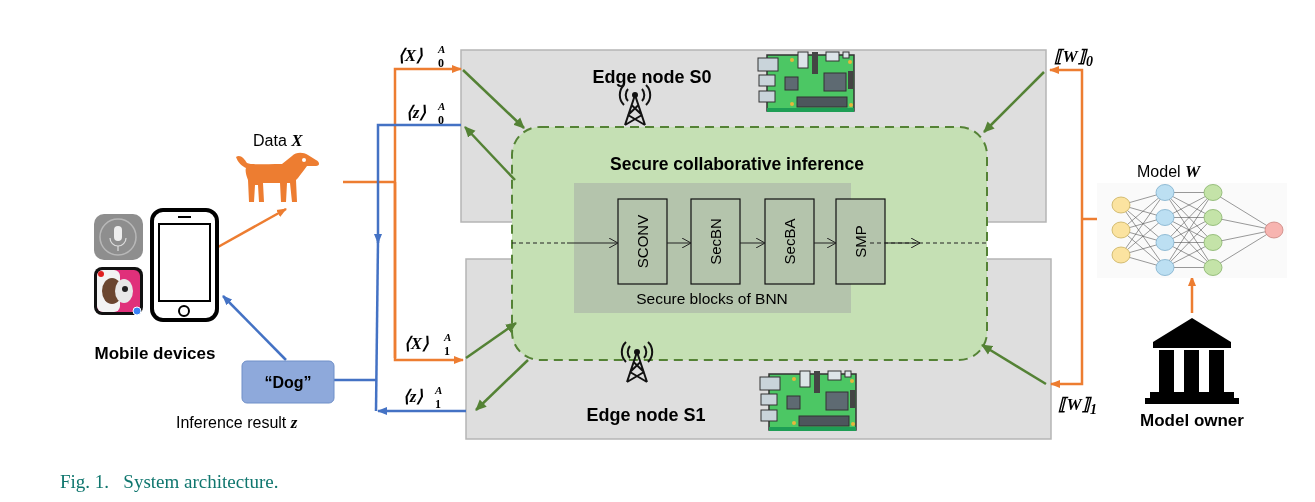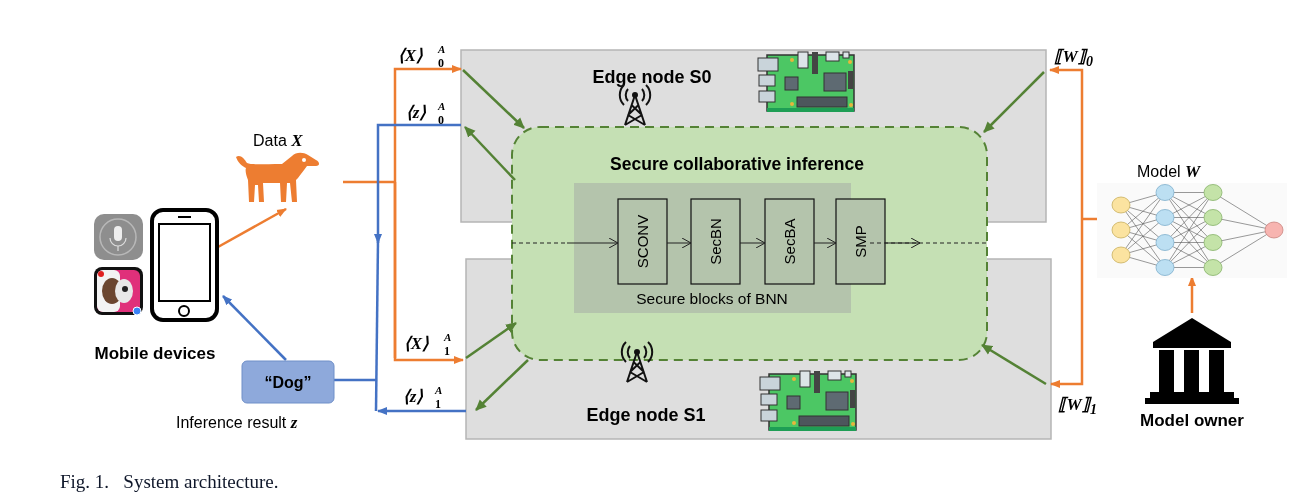--- a/index.html
+++ b/index.html
@@ -2,21 +2,21 @@
 <html><head>
 <meta charset="utf-8">
 <style>
   html, body { margin: 0; padding: 0; background: #ffffff; }
   body { width: 1315px; height: 502px; position: relative; overflow: hidden; font-family: "Liberation Sans", sans-serif; }
   svg#diagram { position: absolute; left: 0; top: 0; }
   .lbl { font-family: "Liberation Sans", sans-serif; fill: #000; }
   .bold { font-weight: bold; }
   .math { font-family: "Liberation Serif", serif; font-weight: bold; fill: #000; }
   .mathi { font-family: "Liberation Serif", serif; font-weight: bold; font-style: italic; fill: #000; }
-  .caption { position: absolute; left: 60px; top: 471px; font-family: "Liberation Serif", serif; font-size: 19px; color: #0f172a; white-space: pre; }
+  .caption { position: absolute; left: 60px; top: 471px; font-family: "Liberation Serif", serif; font-size: 19px; color: #0f766e; white-space: pre; }
 </style>
 </head>
 <body>
 
 <svg id="diagram" width="1315" height="502" viewBox="0 0 1315 502">
   <defs>
     <marker id="arrOrange" markerWidth="10" markerHeight="10" refX="9" refY="5" orient="auto" markerUnits="userSpaceOnUse">
       <path d="M0,1 L10,5 L0,9 Z" fill="#ED7D31"></path>
     </marker>
     <marker id="arrBlue" markerWidth="10" markerHeight="10" refX="9" refY="5" orient="auto" markerUnits="userSpaceOnUse">

